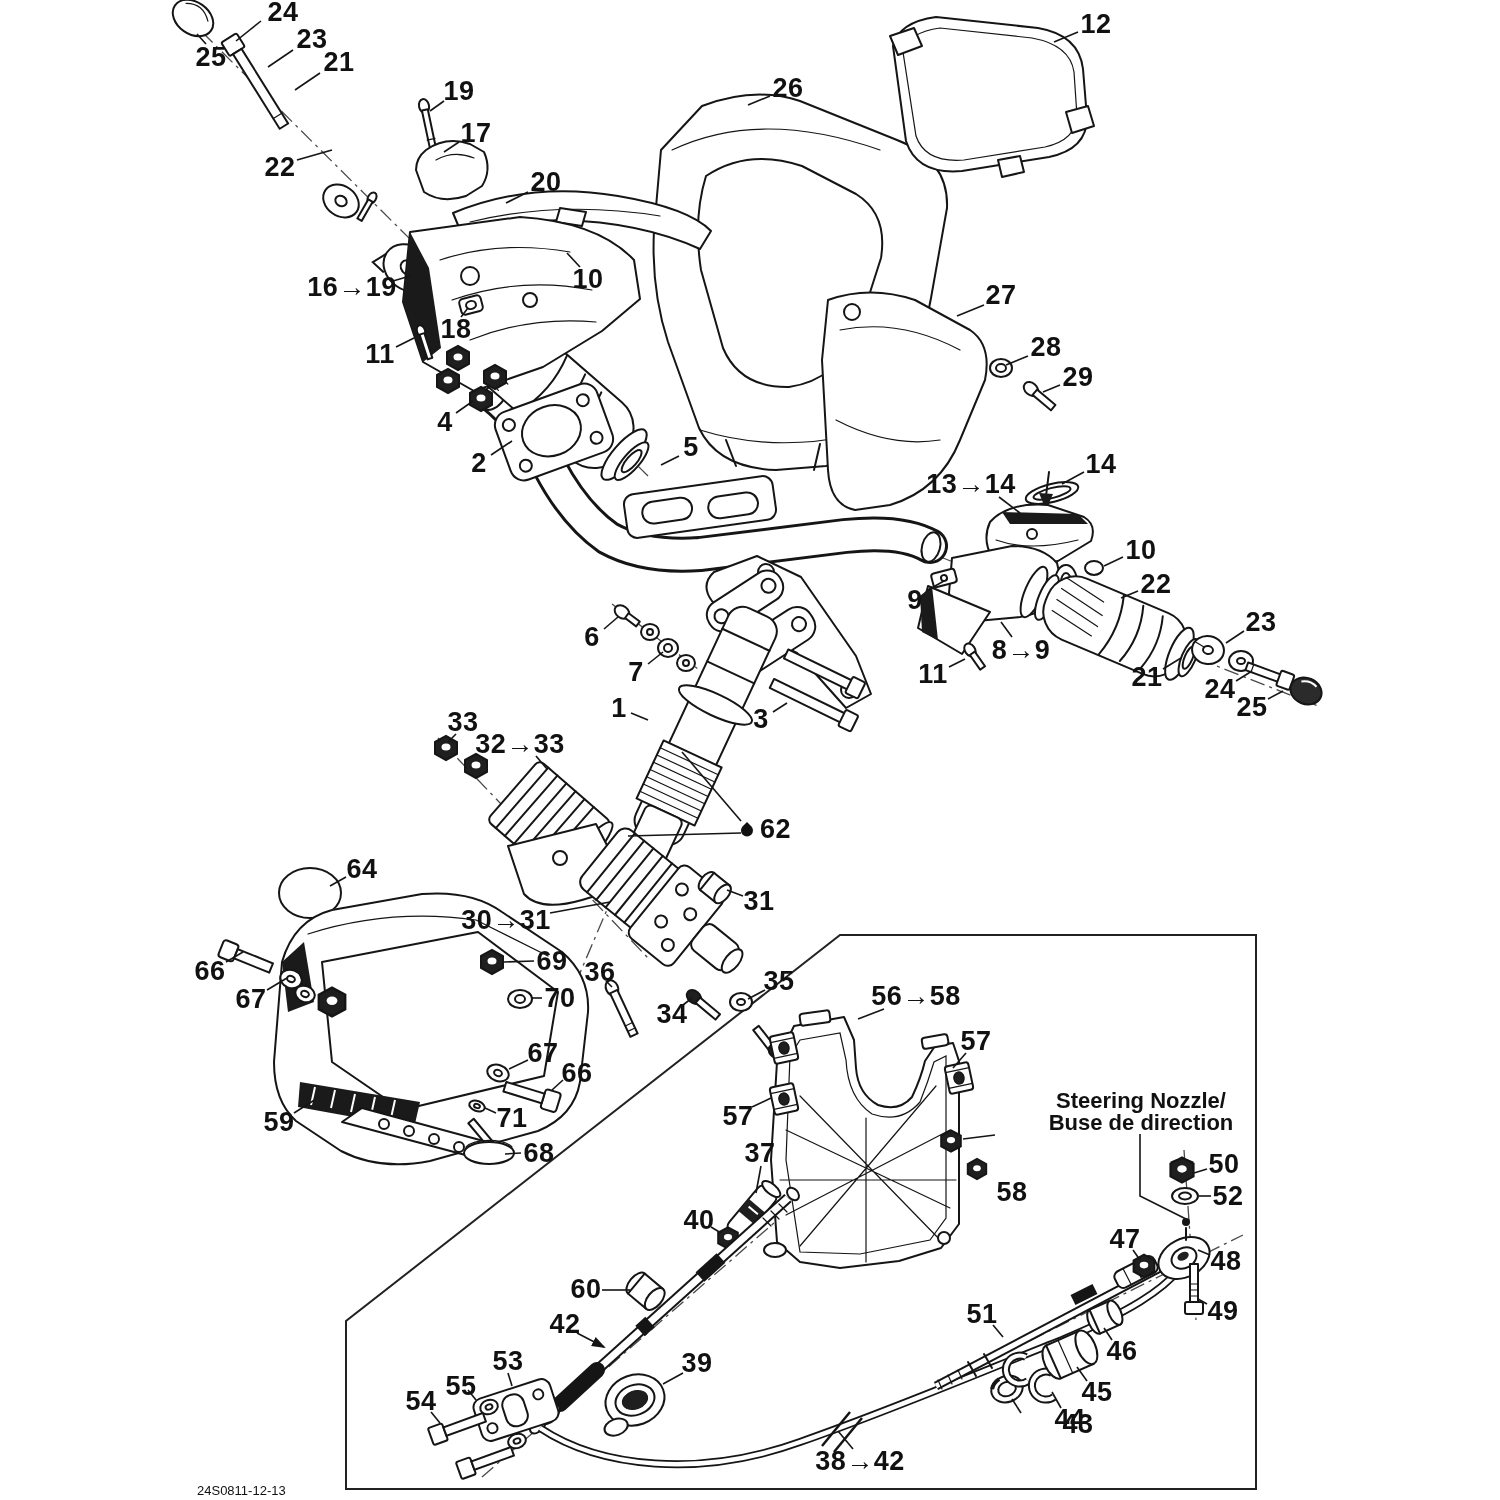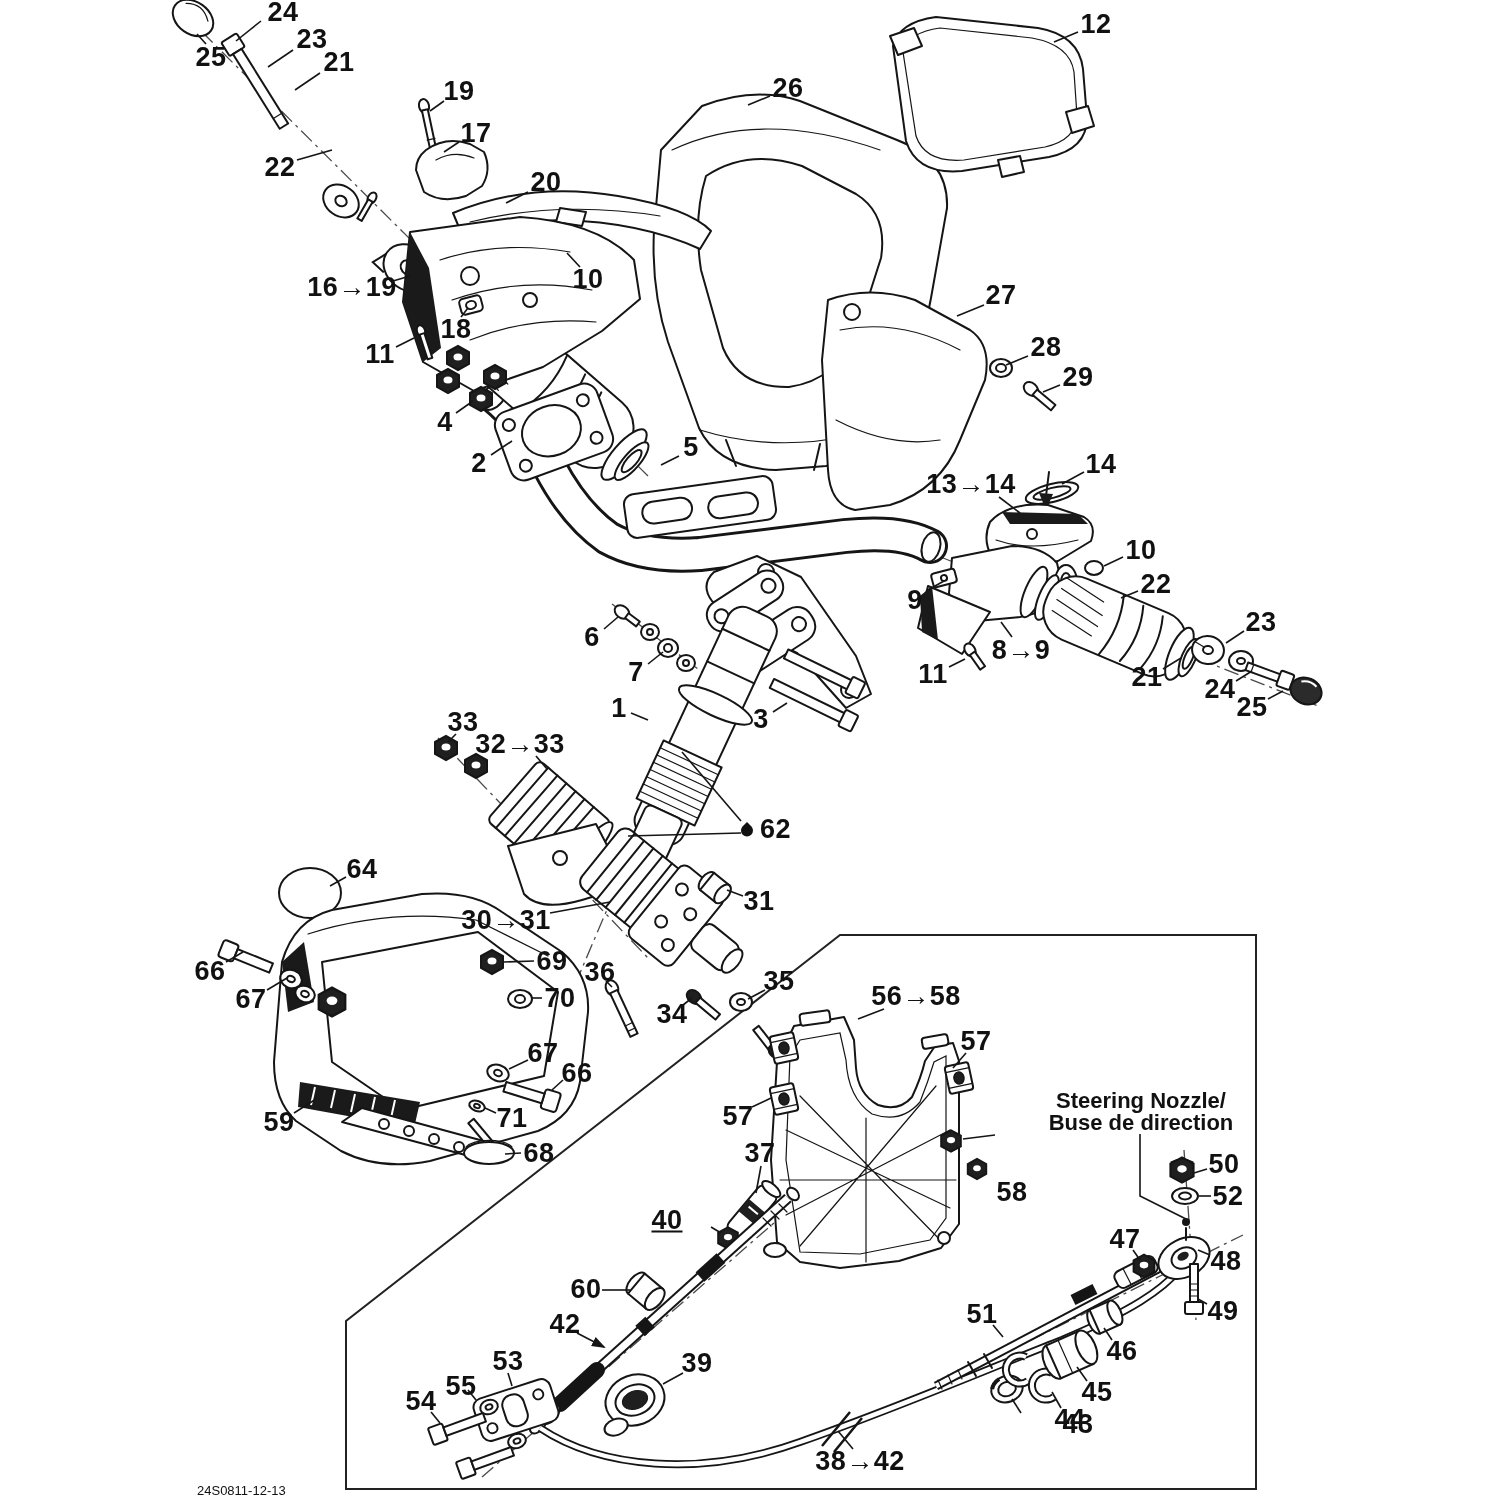--- a/index.html
+++ b/index.html
@@ -628,21 +628,21 @@
     <div class="callout" style="left: 916px; top: 996px;">56→58</div>
     <div class="callout" style="left: 976px; top: 1041px;">57</div>
     <div class="callout" style="left: 738px; top: 1116px;">57</div>
     <div class="callout" style="left: 543px; top: 1053px;">67</div>
     <div class="callout" style="left: 577px; top: 1073px;">66</div>
     <div class="callout" style="left: 279px; top: 1122px;">59</div>
     <div class="callout" style="left: 512px; top: 1118px;">71</div>
     <div class="callout" style="left: 539px; top: 1153px;">68</div>
     <div class="callout" style="left: 1012px; top: 1192px;">58</div>
     <div class="callout" style="left: 760px; top: 1153px;">37</div>
-    <div class="callout" style="left: 667px; top: 1220px; text-decoration: underline;">40</div>
+    <div class="callout" style="left: 699px; top: 1220px;">40</div>
     <div class="callout" style="left: 1224px; top: 1164px;">50</div>
     <div class="callout" style="left: 1228px; top: 1196px;">52</div>
     <div class="callout" style="left: 1125px; top: 1239px;">47</div>
     <div class="callout" style="left: 1226px; top: 1261px;">48</div>
     <div class="callout" style="left: 1223px; top: 1311px;">49</div>
     <div class="callout" style="left: 586px; top: 1289px;">60</div>
     <div class="callout" style="left: 565px; top: 1324px;">42</div>
     <div class="callout" style="left: 982px; top: 1314px;">51</div>
     <div class="callout" style="left: 1122px; top: 1351px;">46</div>
     <div class="callout" style="left: 508px; top: 1361px;">53</div>

